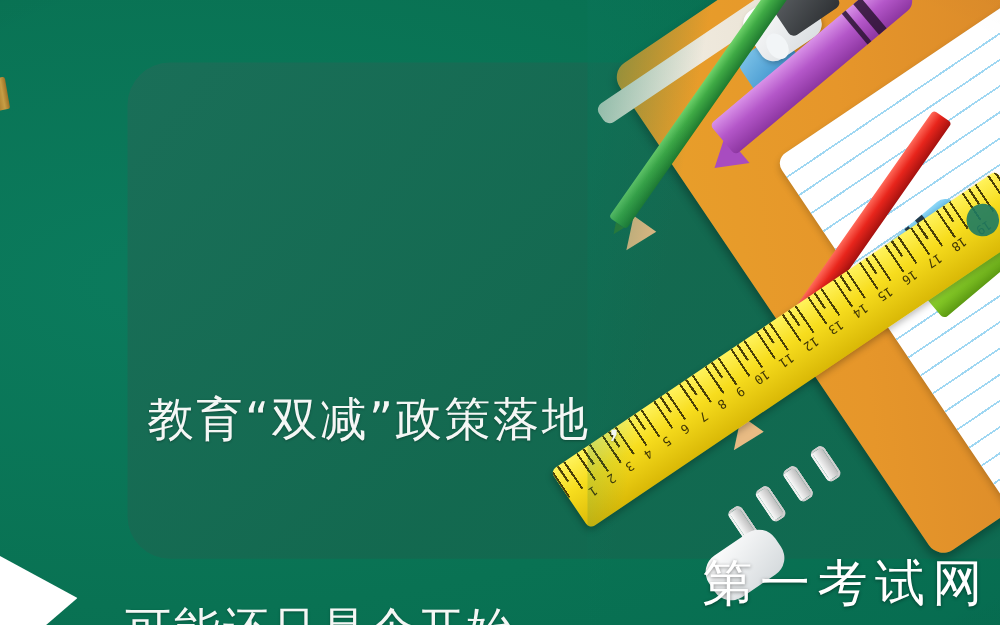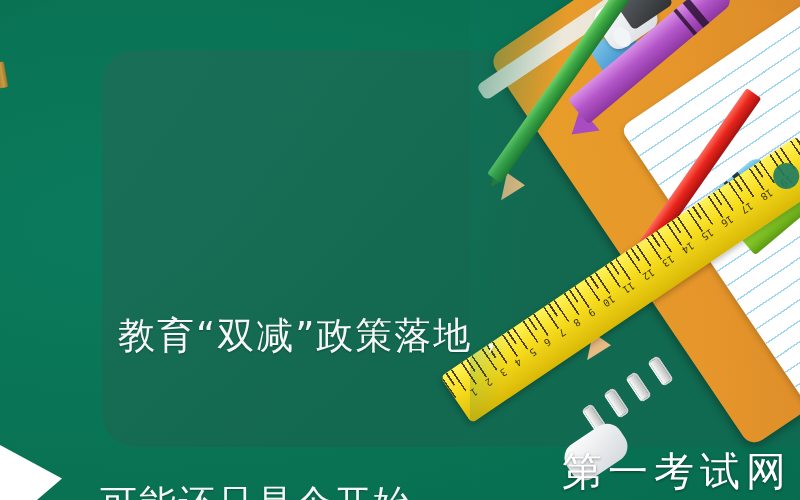--- a/index.html
+++ b/index.html
@@ -55,21 +55,21 @@
     text-shadow:0 1px 2px rgba(0,0,0,.30);
     white-space:pre-wrap;
   }
   .headline .l1{display:block;}
   .headline .l2{display:block;margin-left:-18px;}
 
   
   .watermark{
     position:absolute;right:8px;bottom:6px;
     color:#ffffff;
-    font-family:Liberation Sans, sans-serif;
+    font-family:Liberation Mono, monospace;
     font-size:40px;letter-spacing:6px;line-height:46px;
     text-shadow:0 1px 3px rgba(0,0,0,.45);
     z-index:60;
   }
 
   
   .art{position:absolute;right:0;top:0;width:330px;height:500px;}
   .art > *{position:absolute;}
 
   

